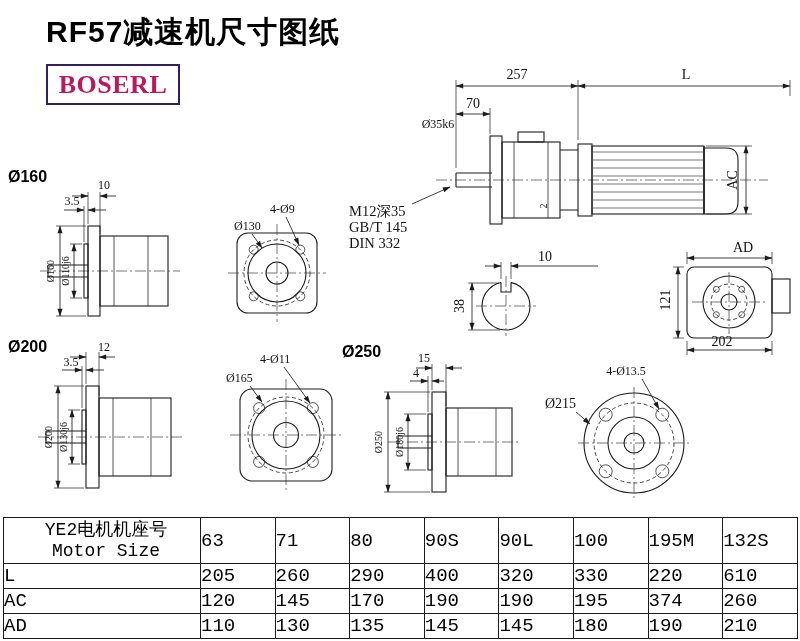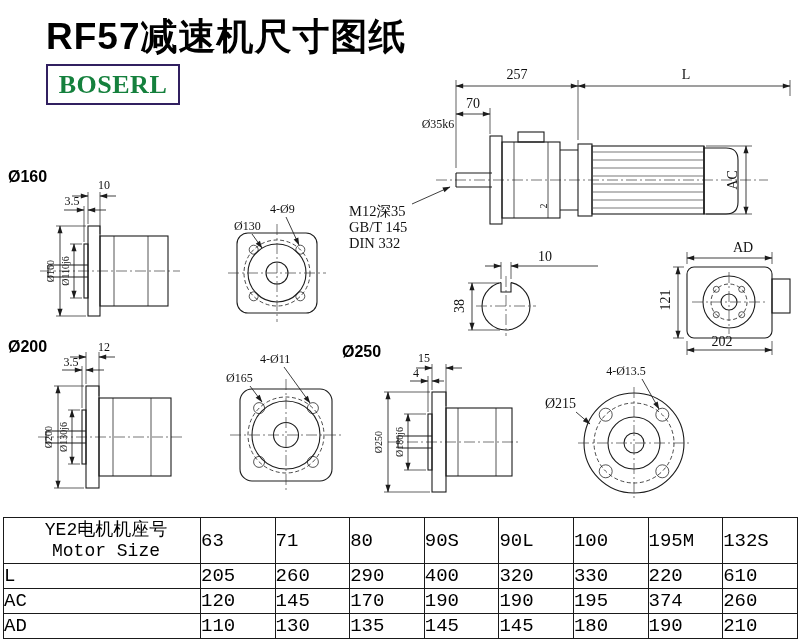--- a/index.html
+++ b/index.html
@@ -1,21 +1,21 @@
 <!DOCTYPE html>
 <html><head>
 <meta charset="utf-8">
 <style>
   *{margin:0;padding:0;box-sizing:border-box}
   html,body{background:#fff}
   body{width:800px;height:641px;font-family:"Liberation Sans",sans-serif}
   .sheet{position:relative;width:800px;height:641px;background:#fff;overflow:hidden}
-  .title{position:absolute;left:46px;top:12px;font-size:37px;font-weight:bold;color:#000;letter-spacing:1px;font-family:"Liberation Sans",sans-serif;white-space:nowrap}
+  .title{position:absolute;left:46px;top:12px;font-size:30px;font-weight:bold;color:#000;letter-spacing:1px;font-family:"Liberation Sans",sans-serif;white-space:nowrap}
   .brand-box{position:absolute;left:46px;top:64px;width:134px;height:41px;border:2px solid #312060;background:#fff;display:flex;align-items:center;justify-content:center}
-  .brand-box span{font-family:"Liberation Serif",serif;font-size:26px;font-weight:bold;color:#15803d;letter-spacing:.5px}
+  .brand-box span{font-family:"Liberation Serif",serif;font-size:26px;font-weight:bold;color:#be185d;letter-spacing:.5px}
   svg.cad{position:absolute;left:0;top:0}
   
   .ln{fill:none;stroke:#1c1c1c;stroke-width:1.1}
   .thin{stroke-width:.75}
   .fin{fill:none;stroke:#1c1c1c;stroke-width:.6}
   .cl{fill:none;stroke:#3c3c3c;stroke-width:.7;stroke-dasharray:11 3 2 3}
   .dash{stroke-dasharray:4 2.6;stroke-width:.8}
   .ext{stroke:#1c1c1c;stroke-width:.7}
   .dim,.dima{stroke:#1c1c1c;stroke-width:.85;fill:none}
   text{fill:#111}

